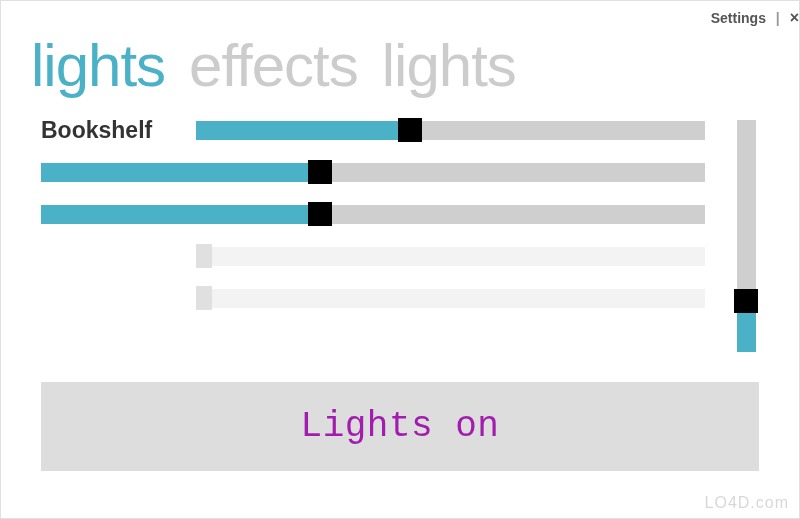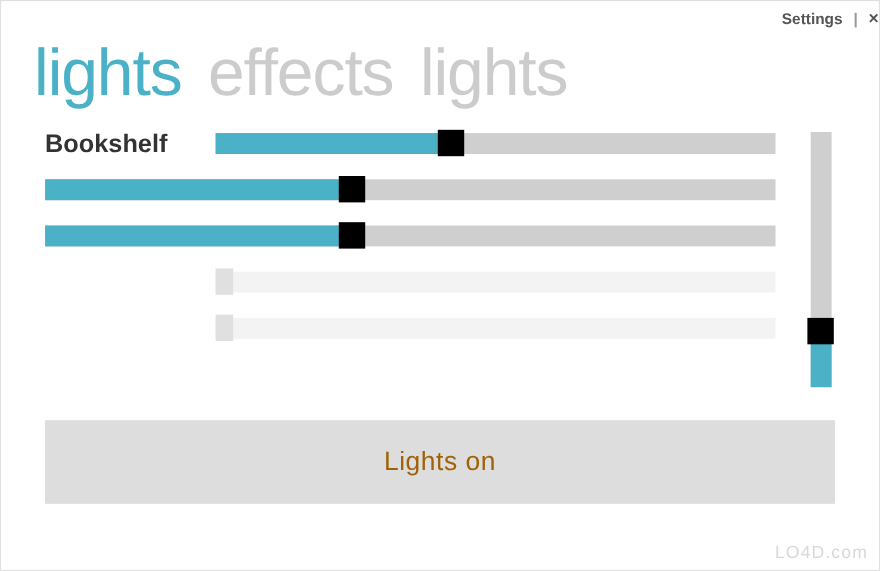--- a/index.html
+++ b/index.html
@@ -140,25 +140,25 @@
     }
     .button-row {
       display: flex;
       gap: 40px;
       padding: 30px 40px 0 40px;
     }
     .big-button {
       flex: 1;
       background: #dddddd;
       text-align: center;
-      font-family: Liberation Sans, sans-serif;
-      font-size: 24px;
+      font-family: Liberation Mono, monospace;
+      font-size: 36px;
       font-weight: 300;
       letter-spacing: 0.5px;
-      color: #a16207;
+      color: #a21caf;
       padding: 24px 0;
       cursor: pointer;
     }
     .watermark {
       position: absolute;
       bottom: 6px;
       right: 10px;
       font-family: Arial, sans-serif;
       font-size: 16px;
       color: #d8d8d8;

